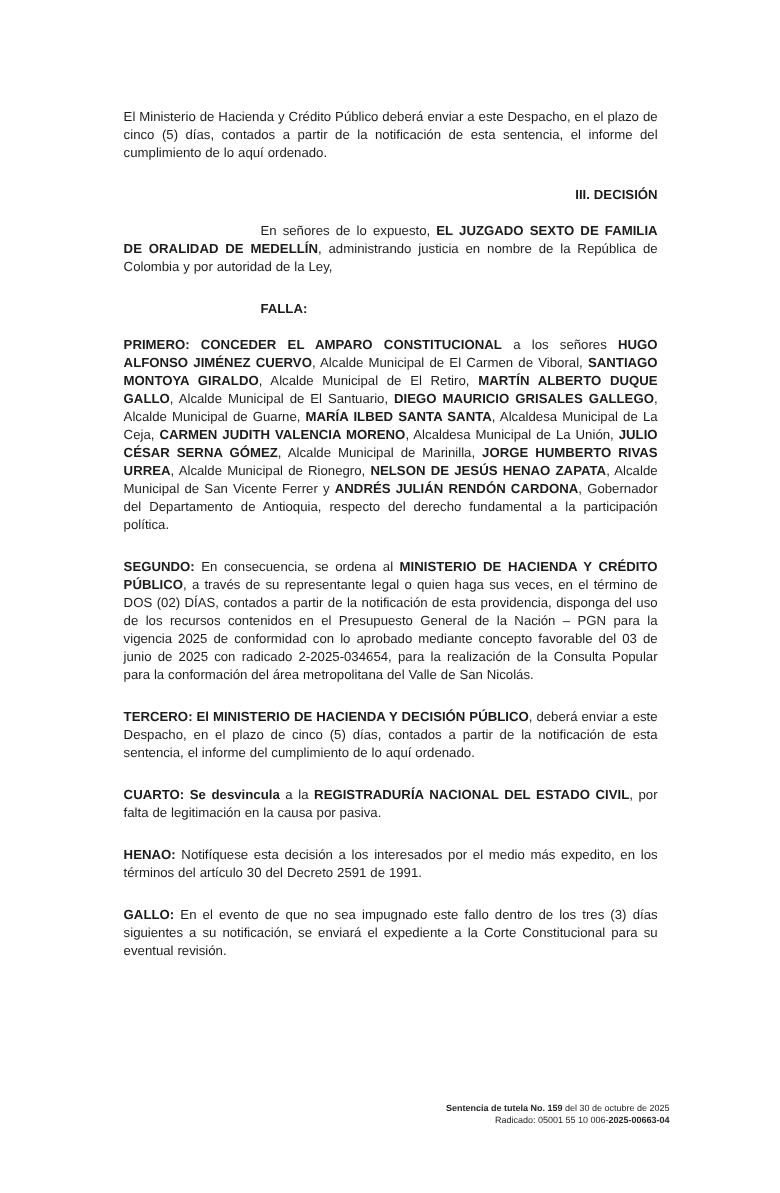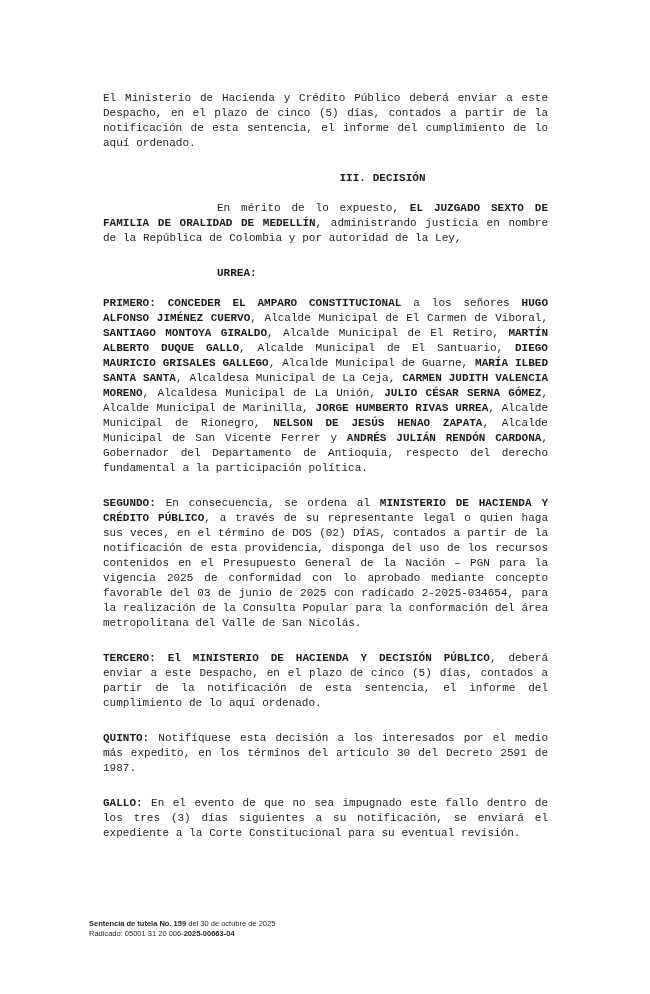--- a/index.html
+++ b/index.html
@@ -21,72 +21,72 @@
     top: 91px;
     left: 103px;
     width: 445px;
   }
   .block {
     font-size: 11px;
     line-height: 15px;
     text-align: justify;
     margin: 0 0 20px 0;
     word-spacing: 0.2px;
-    font-family: Liberation Mono, monospace;
   }
   .block b { font-weight: bold; }
   .heading {
-    text-align: center;
+    text-align: right;
     font-weight: bold;
     padding-left: 114px;
     margin: 10px 0 15px 0;
   }
   .heading-tight {
     text-align: left;
     font-weight: bold;
     padding-left: 114px;
     margin: 0 0 15px 0;
   }
   .first-indent { text-indent: 114px; }
   .footer {
     position: absolute;
-    left: 89px;
+    left: 113px;
     top: 919px;
     width: 445px;
     font-size: 7.5px;
     line-height: 10px;
     color: #262626;
-    text-align: left;
+    text-align: right;
   }
 </style>
 </head>
 <body>
 
 <div class="page">
   <div class="content">
 
     <p class="block"><span>El Ministerio de Hacienda y Crédito Público deberá enviar a este Despacho, en el plazo de cinco (5) días, contados a partir de la notificación de esta sentencia, el informe del cumplimiento de lo aquí ordenado.</span></p>
 
 
     <p class="block heading"><b>III. DECISIÓN</b></p>
 
-    <p class="block first-indent"><span>En mérito de lo expuesto, </span><b>EL JUZGADO SEXTO DE FAMILIA DE ORALIDAD DE MEDELLÍN</b><span>, administrando justicia en nombre de la República de Colombia y por autoridad de la Ley,</span></p>
+    <p class="block first-indent"><span>En señores de lo expuesto, </span><b>EL JUZGADO SEXTO DE FAMILIA DE ORALIDAD DE MEDELLÍN</b><span>, administrando justicia en nombre de la República de Colombia y por autoridad de la Ley,</span></p>
 
-    <p class="block heading-tight"><b>URREA:</b></p>
+    <p class="block heading-tight"><b>FALLA:</b></p>
 
     <p class="block"><b>PRIMERO: CONCEDER EL AMPARO CONSTITUCIONAL</b><span> a los señores </span><b>HUGO ALFONSO JIMÉNEZ CUERVO</b><span>, Alcalde Municipal de El Carmen de Viboral, </span><b>SANTIAGO MONTOYA GIRALDO</b><span>, Alcalde Municipal de El Retiro, </span><b>MARTÍN ALBERTO DUQUE GALLO</b><span>, Alcalde Municipal de El Santuario, </span><b>DIEGO MAURICIO GRISALES GALLEGO</b><span>, Alcalde Municipal de Guarne, </span><b>MARÍA ILBED SANTA SANTA</b><span>, Alcaldesa Municipal de La Ceja, </span><b>CARMEN JUDITH VALENCIA MORENO</b><span>, Alcaldesa Municipal de La Unión, </span><b>JULIO CÉSAR SERNA GÓMEZ</b><span>, Alcalde Municipal de Marinilla, </span><b>JORGE HUMBERTO RIVAS URREA</b><span>, Alcalde Municipal de Rionegro, </span><b>NELSON DE JESÚS HENAO ZAPATA</b><span>, Alcalde Municipal de San Vicente Ferrer y </span><b>ANDRÉS JULIÁN RENDÓN CARDONA</b><span>, Gobernador del Departamento de Antioquia, respecto del derecho fundamental a la participación política.</span></p>
 
     <p class="block"><b>SEGUNDO:</b><span> En consecuencia, se ordena al </span><b>MINISTERIO DE HACIENDA Y CRÉDITO PÚBLICO</b><span>, a través de su representante legal o quien haga sus veces, en el término de DOS (02) DÍAS, contados a partir de la notificación de esta providencia, disponga del uso de los recursos contenidos en el Presupuesto General de la Nación – PGN para la vigencia 2025 de conformidad con lo aprobado mediante concepto favorable del 03 de junio de 2025 con radicado 2-2025-034654, para la realización de la Consulta Popular para la conformación del área metropolitana del Valle de San Nicolás.</span></p>
 
     <p class="block"><b>TERCERO: El MINISTERIO DE HACIENDA Y DECISIÓN PÚBLICO</b><span>, deberá enviar a este Despacho, en el plazo de cinco (5) días, contados a partir de la notificación de esta sentencia, el informe del cumplimiento de lo aquí ordenado.</span></p>
 
+    <p class="block"><b>CUARTO: Se desvincula</b><span> a la </span><b>REGISTRADURÍA NACIONAL DEL ESTADO CIVIL</b><span>, por falta de legitimación en la causa por pasiva.</span></p>
 
-    <p class="block"><b>QUINTO:</b><span> Notifíquese esta decisión a los interesados por el medio más expedito, en los términos del artículo 30 del Decreto 2591 de 1987.</span></p>
+    <p class="block"><b>HENAO:</b><span> Notifíquese esta decisión a los interesados por el medio más expedito, en los términos del artículo 30 del Decreto 2591 de 1991.</span></p>
 
     <p class="block"><b>GALLO:</b><span> En el evento de que no sea impugnado este fallo dentro de los tres (3) días siguientes a su notificación, se enviará el expediente a la Corte Constitucional para su eventual revisión.</span></p>
 
   </div>
 
   <div class="footer">
     <div><b>Sentencia de tutela No. 159</b><span> del 30 de octubre de 2025</span></div>
-    <div><span>Radicado: 05001 31 20 006-</span><b>2025-00663-04</b></div>
+    <div><span>Radicado: 05001 55 10 006-</span><b>2025-00663-04</b></div>
   </div>
 </div>
 
 </body></html>

